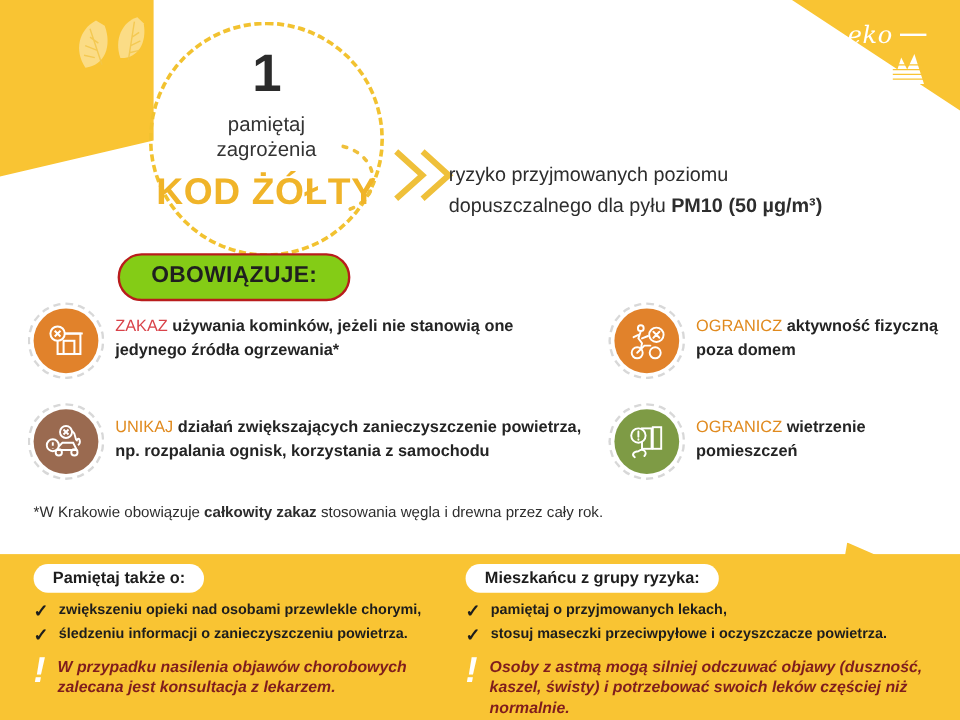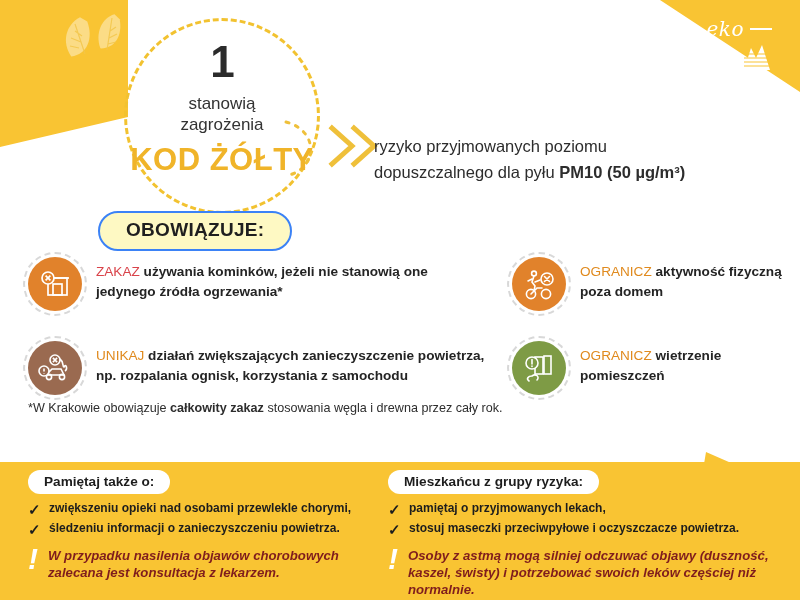--- a/index.html
+++ b/index.html
@@ -77,22 +77,22 @@
   .logo .eko-row { display: flex; align-items: center; justify-content: flex-end; gap: 6px; height: 22px; }
   .logo .eko-line { width: 22px; height: 2px; background: #fff; }
   .logo .eko-word { font-family: "DejaVu Serif", serif; font-style: italic; font-size: 20px; color: #fff; letter-spacing: .5px; }
   .logo .brand-row { display: flex; align-items: flex-end; gap: 8px; margin-top: 2px; flex-direction: column; }
   .logo .brand-word { font-size: 30px; font-weight: bold; color: #fff; letter-spacing: 1.2px; line-height: 1; }
 
   
   .badge-pill {
     position: absolute; left: 98px; top: 211px;
     padding: 6px 26px 8px 26px;
-    border: 2px solid #3b82f6; border-radius: 20px;
-    background: #fef9c3; z-index: 6;
+    border: 2px solid #b91c1c; border-radius: 20px;
+    background: #84cc16; z-index: 6;
     font-size: 19px; font-weight: bold; color: #1f1f1f; letter-spacing: .3px;
   }
 
   
   .rule {
     position: absolute; z-index: 6;
     display: flex; align-items: flex-start; gap: 14px;
   }
   .rule-icon {
     flex: 0 0 auto; width: 54px; height: 54px; border-radius: 50%;
@@ -111,21 +111,21 @@
   .rule-text .kw.red { color: #D9434A; }
   .rule-text .kw.orange { color: #E08A1E; }
 
   #rule-fireplace { left: 28px; top: 257px; width: 460px; }
   #rule-avoid     { left: 28px; top: 341px; width: 470px; }
   #rule-activity  { left: 512px; top: 257px; width: 270px; }
   #rule-airing    { left: 512px; top: 341px; width: 270px; }
 
   
   .footnote {
-    position: absolute; left: 28px; top: 401px; z-index: 6;
+    position: absolute; left: 28px; top: 420px; z-index: 6;
     font-size: 12.6px; color: #2d2d2d;
   }
   .footnote b { font-weight: bold; }
 
   
   .bcol { position: absolute; z-index: 6; }
   #bottom-left  { left: 28px;  top: 470px; width: 360px; }
   #bottom-right { left: 388px; top: 470px; width: 400px; }
 
   .bpill {
@@ -158,21 +158,21 @@
       <path d="M30 42 L20 12 M26 30 L16 26 M27 24 L20 19 M24 36 L15 34"></path>
       <path d="M52 38 L57 6 M54 26 L62 22 M55 19 L61 15 M53 32 L61 30"></path>
     </g>
   </svg>
 
   <div class="dotted-circle"></div>
 
   <div class="hero">
     <div class="num">1</div>
     <div class="sub">
-      <div>stanowią</div>
+      <div>pamiętaj</div>
       <div>zagrożenia</div>
     </div>
     <div class="code">KOD ŻÓŁTY</div>
   </div>
 
   <svg class="chevrons" width="60" height="48" viewBox="0 0 60 48">
     <g fill="none" stroke="#EFC03A" stroke-width="5" stroke-linecap="square">
       <path d="M6 6 L26 24 L6 42"></path>
       <path d="M28 6 L48 24 L28 42"></path>
     </g>

